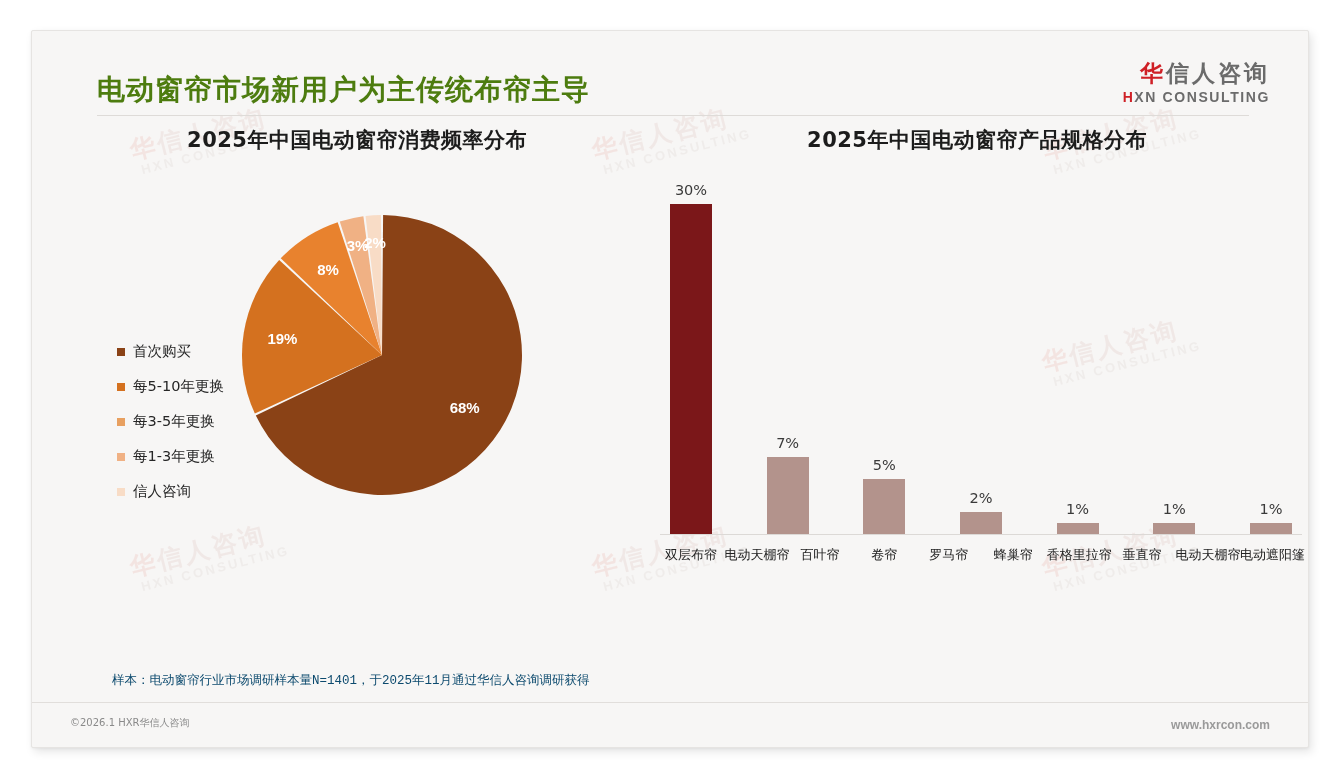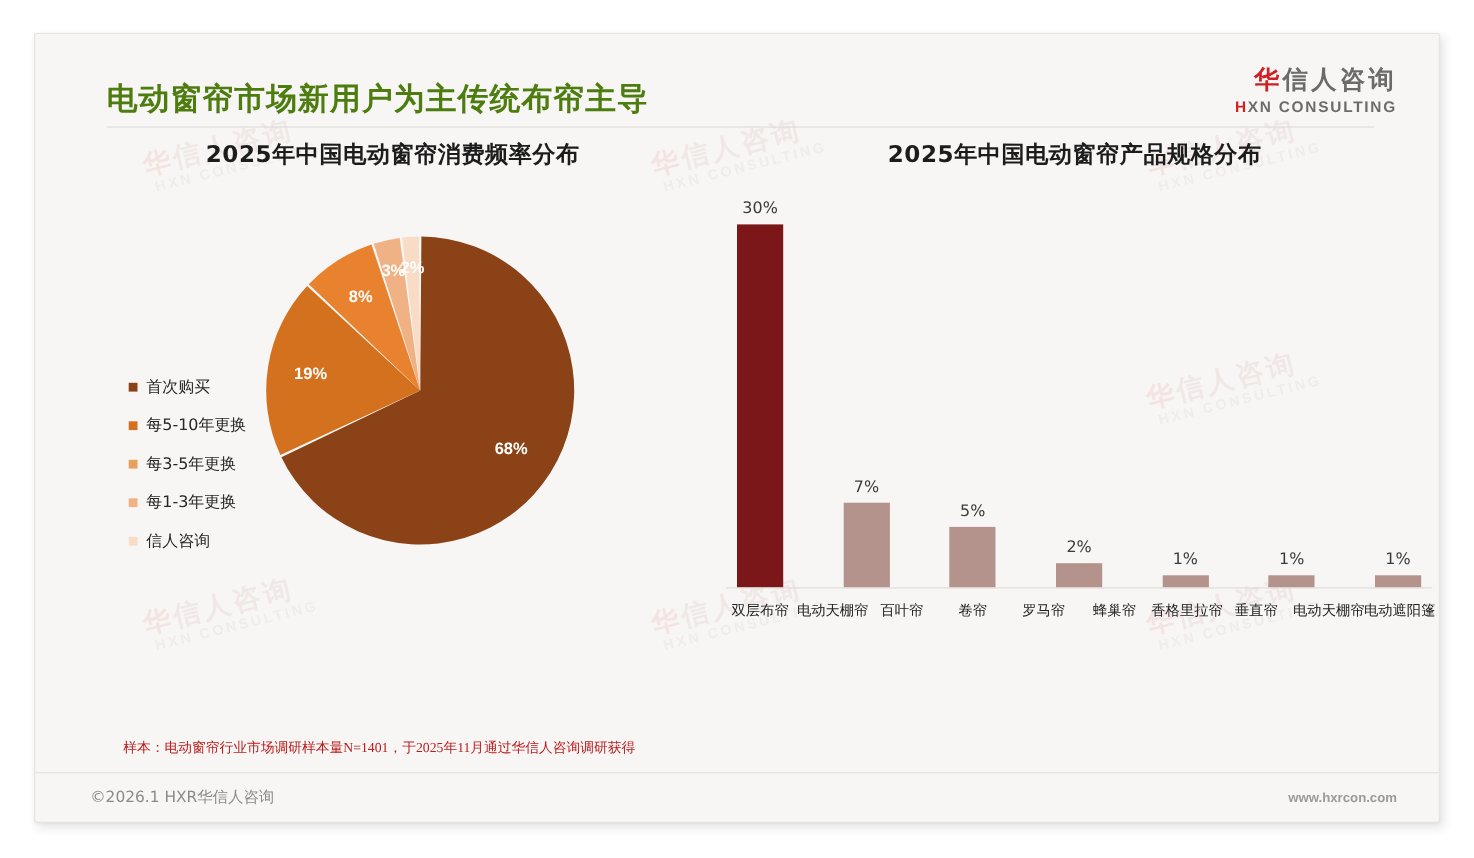--- a/index.html
+++ b/index.html
@@ -95,29 +95,29 @@
   .axis-line { position: absolute; left: 8px; right: 0; top: 360px;
                height: 1px; background: #dcd9d6; }
   .cats { position: absolute; left: 8px; right: 0; top: 372px;
           display: flex; justify-content: space-between; }
   .cat { width: 62px; text-align: center; font-size: 13px; color: #222;
          font-family: "DejaVu Sans", sans-serif; white-space: nowrap; }
 
   
   .source-note {
     position: absolute; left: 80px; bottom: 58px; z-index: 4;
-    font-size: 12.5px; color: #b91c1c; font-family: Liberation Serif, serif;
+    font-size: 12.5px; color: #0c4a6e; font-family: Liberation Mono, monospace;
   }
   .footer-rule {
     position: absolute; left: 0; bottom: 44px; width: 100%;
     height: 1px; background: #e1dedb; z-index: 4;
   }
   .footer { position: absolute; left: 0; bottom: 0; width: 100%; height: 44px; z-index: 4; }
   .copyright { position: absolute; left: 38px; top: 13px;
-               font-size: 14px; color: #8a8a8a; font-family: "DejaVu Sans", sans-serif; margin-left: 12px; }
+               font-size: 10px; color: #8a8a8a; font-family: "DejaVu Sans", sans-serif; }
   .site { position: absolute; right: 38px; top: 15px;
           font-size: 12px; color: #9a9a9a; font-weight: bold; }
 </style>
 </head>
 <body>
 
 <div class="slide-card">
 
   <div class="wm-layer">
     <div class="wm" style="left:98px;  top:88px;">

